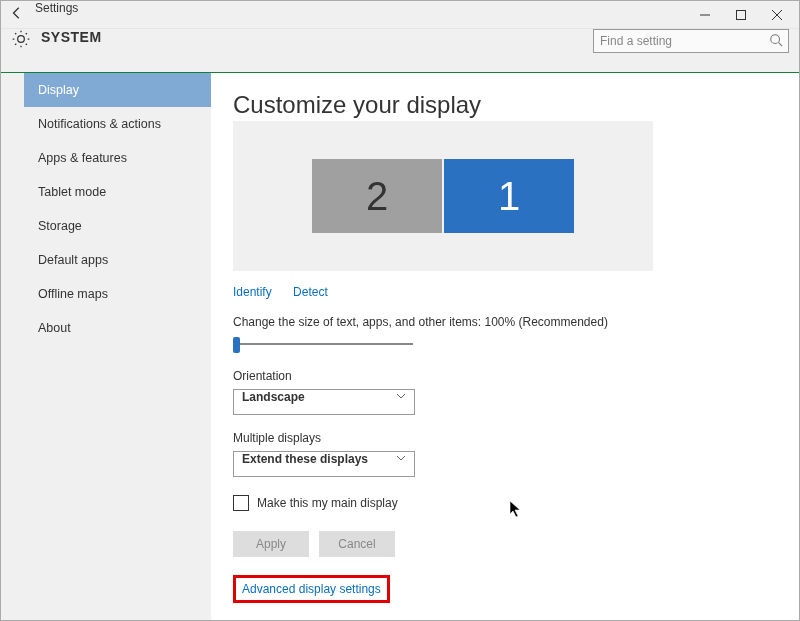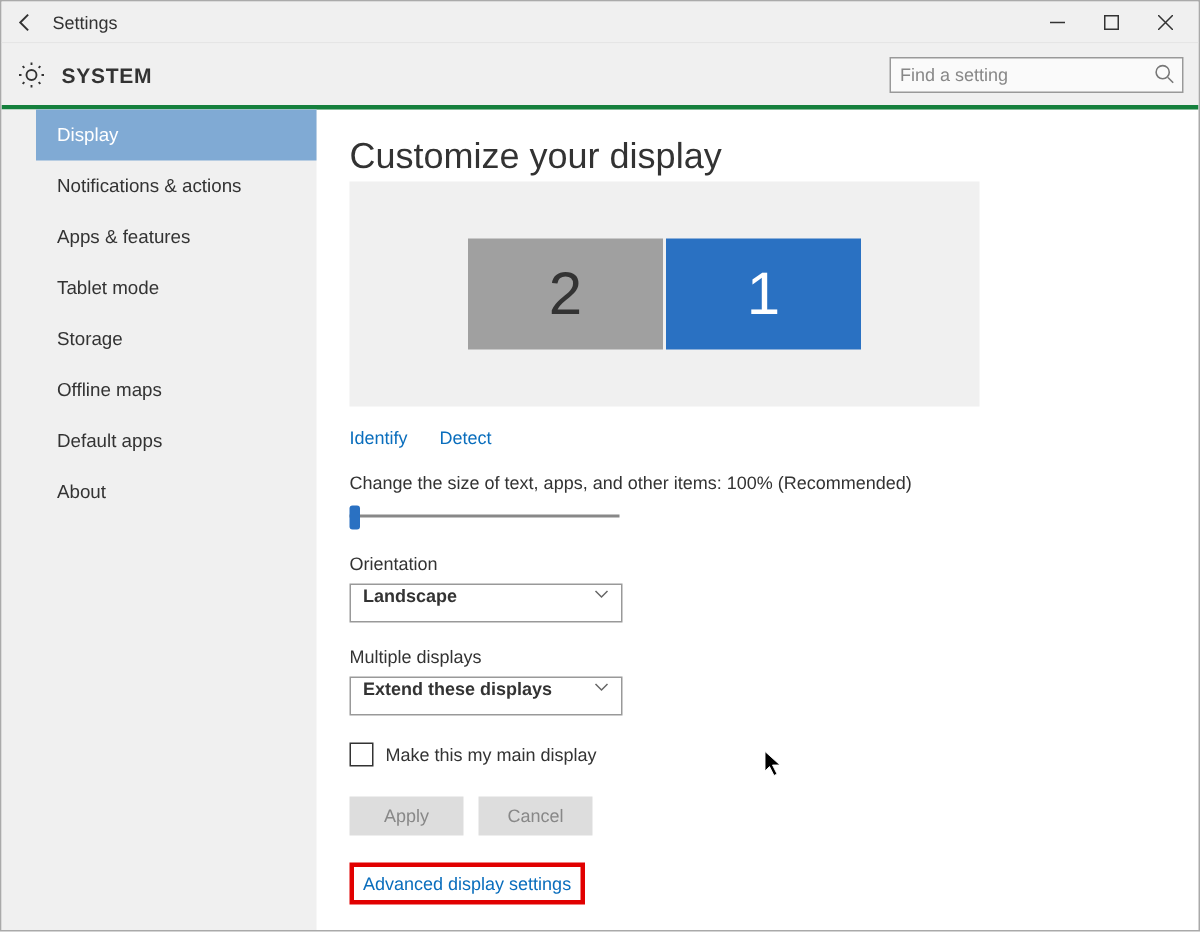--- a/index.html
+++ b/index.html
@@ -11,21 +11,20 @@
     width: 800px;
     height: 621px;
     overflow: hidden;
     border: 1px solid #aaa;
   }
   
   .titlebar {
     height: 28px;
     background: #f0f0f0;
     display: flex;
-    align-items: center;
     padding: 0 4px;
     border-bottom: 1px solid #e5e5e5;
   }
   .titlebar .back {
     width: 24px; height: 24px;
     display:flex;align-items:center;justify-content:center;
     cursor:pointer;
   }
   .titlebar .title {
     margin-left: 6px;
@@ -38,23 +37,23 @@
   .win-controls .btn {
     width: 36px; height: 28px;
     display:flex;align-items:center;justify-content:center;
     cursor:pointer;
   }
   
   .header {
     height: 44px;
     background: #f0f0f0;
     display:flex;
-    align-items:center;
+    align-items:flex-start;
     padding: 0 10px;
-    border-bottom: 3px solid #15803d;
+    border-bottom: 1px solid #15803d;
   }
   .gear {
     width: 20px; height:20px;
     display:flex;align-items:center;justify-content:center;
     margin-right: 10px;
   }
   .header .section {
     font-size: 14px;
     font-weight: 600;
     letter-spacing: 0.5px;
@@ -281,22 +280,22 @@
 </div>
 
 <div class="body">
 
   <div class="sidebar">
     <div class="nav-item active"><span>Display</span></div>
     <div class="nav-item"><span>Notifications &amp; actions</span></div>
     <div class="nav-item"><span>Apps &amp; features</span></div>
     <div class="nav-item"><span>Tablet mode</span></div>
     <div class="nav-item"><span>Storage</span></div>
+    <div class="nav-item"><span>Default apps</span></div>
     <div class="nav-item"><span>Offline maps</span></div>
-    <div class="nav-item"><span>Default apps</span></div>
     <div class="nav-item"><span>About</span></div>
   </div>
 
   <div class="content">
     <h1 class="page-title">Customize your display</h1>
 
     <div class="monitor-panel">
       <div class="monitor secondary">
           <span>2</span>
         </div>

